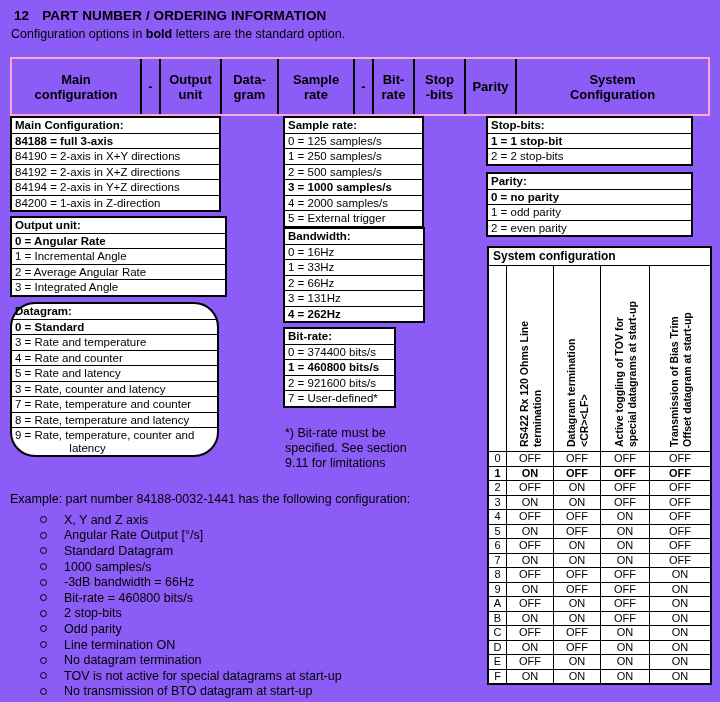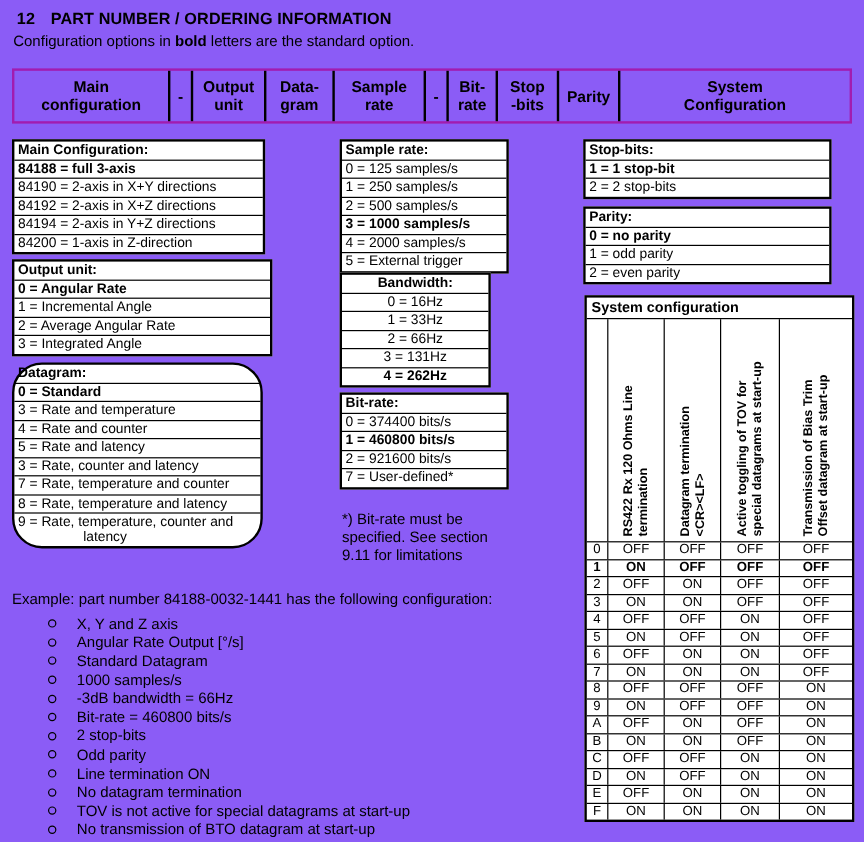--- a/index.html
+++ b/index.html
@@ -6,22 +6,22 @@
   body { font-family: "Liberation Sans", sans-serif; color: #000; }
   .page { position: relative; width: 720px; height: 702px; background: #8b5cf6; overflow: hidden; }
 
   
   .doc-title { position: absolute; left: 14px; top: 8px; font-size: 13.5px; font-weight: bold; letter-spacing: 0.1px; }
   .doc-title .num { margin-right: 13px; }
   .subtitle { position: absolute; left: 11px; top: 27px; font-size: 12.5px; }
   .subtitle .b { font-weight: bold; }
 
   
-  .pn-table { position: absolute; left: 10px; top: 57px; width: 700px; height: 46px;
-              border: 2px solid #a21caf; box-sizing: border-box; display: flex; }
+  .pn-table { position: absolute; left: 10px; top: 57px; width: 700px; height: 59px;
+              border: 2px solid #f9a8d4; box-sizing: border-box; display: flex; }
   .pn-cell { border-right: 2px solid #000; box-sizing: border-box; display: flex;
              align-items: center; justify-content: center; text-align: center;
              font-weight: bold; font-size: 13px; line-height: 15px; white-space: pre-line; }
   .pn-cell:last-child { border-right: none; flex: 1; }
 
   
   .opt-table { position: absolute; border: 2px solid #000; box-sizing: border-box;
                font-size: 11.5px; background: #fff; }
   .opt-title, .opt-row { padding: 1px 3px; line-height: 12.5px; white-space: pre-wrap; }
   .opt-row { border-top: 1px solid #000; }
@@ -122,29 +122,29 @@
 
   <div class="opt-table" style="left:283px; top:116px; width:141px;">
       <div class="opt-title">Sample rate:</div>
       <div class="opt-row">0 = 125 samples/s</div>
       <div class="opt-row">1 = 250 samples/s</div>
       <div class="opt-row">2 = 500 samples/s</div>
       <div class="opt-row bold">3 = 1000 samples/s</div>
       <div class="opt-row">4 = 2000 samples/s</div>
       <div class="opt-row">5 = External trigger</div>
     </div>
-  <div class="opt-table" style="left:283px; top:227px; width:126px;text-align:center;">
+  <div class="opt-table" style="left:283px; top:227px; width:142px;">
       <div class="opt-title">Bandwidth:</div>
       <div class="opt-row">0 = 16Hz</div>
       <div class="opt-row">1 = 33Hz</div>
       <div class="opt-row">2 = 66Hz</div>
       <div class="opt-row">3 = 131Hz</div>
       <div class="opt-row bold">4 = 262Hz</div>
     </div>
-  <div class="opt-table" style="left:283px; top:327px; width:141px;">
+  <div class="opt-table" style="left:283px; top:327px; width:113px;">
       <div class="opt-title">Bit-rate:</div>
       <div class="opt-row">0 = 374400 bits/s</div>
       <div class="opt-row bold">1 = 460800 bits/s</div>
       <div class="opt-row">2 = 921600 bits/s</div>
       <div class="opt-row">7 = User-defined*</div>
     </div>
   <div class="footnote">*) Bit-rate must be
 specified. See section
 9.11 for limitations</div>
 

